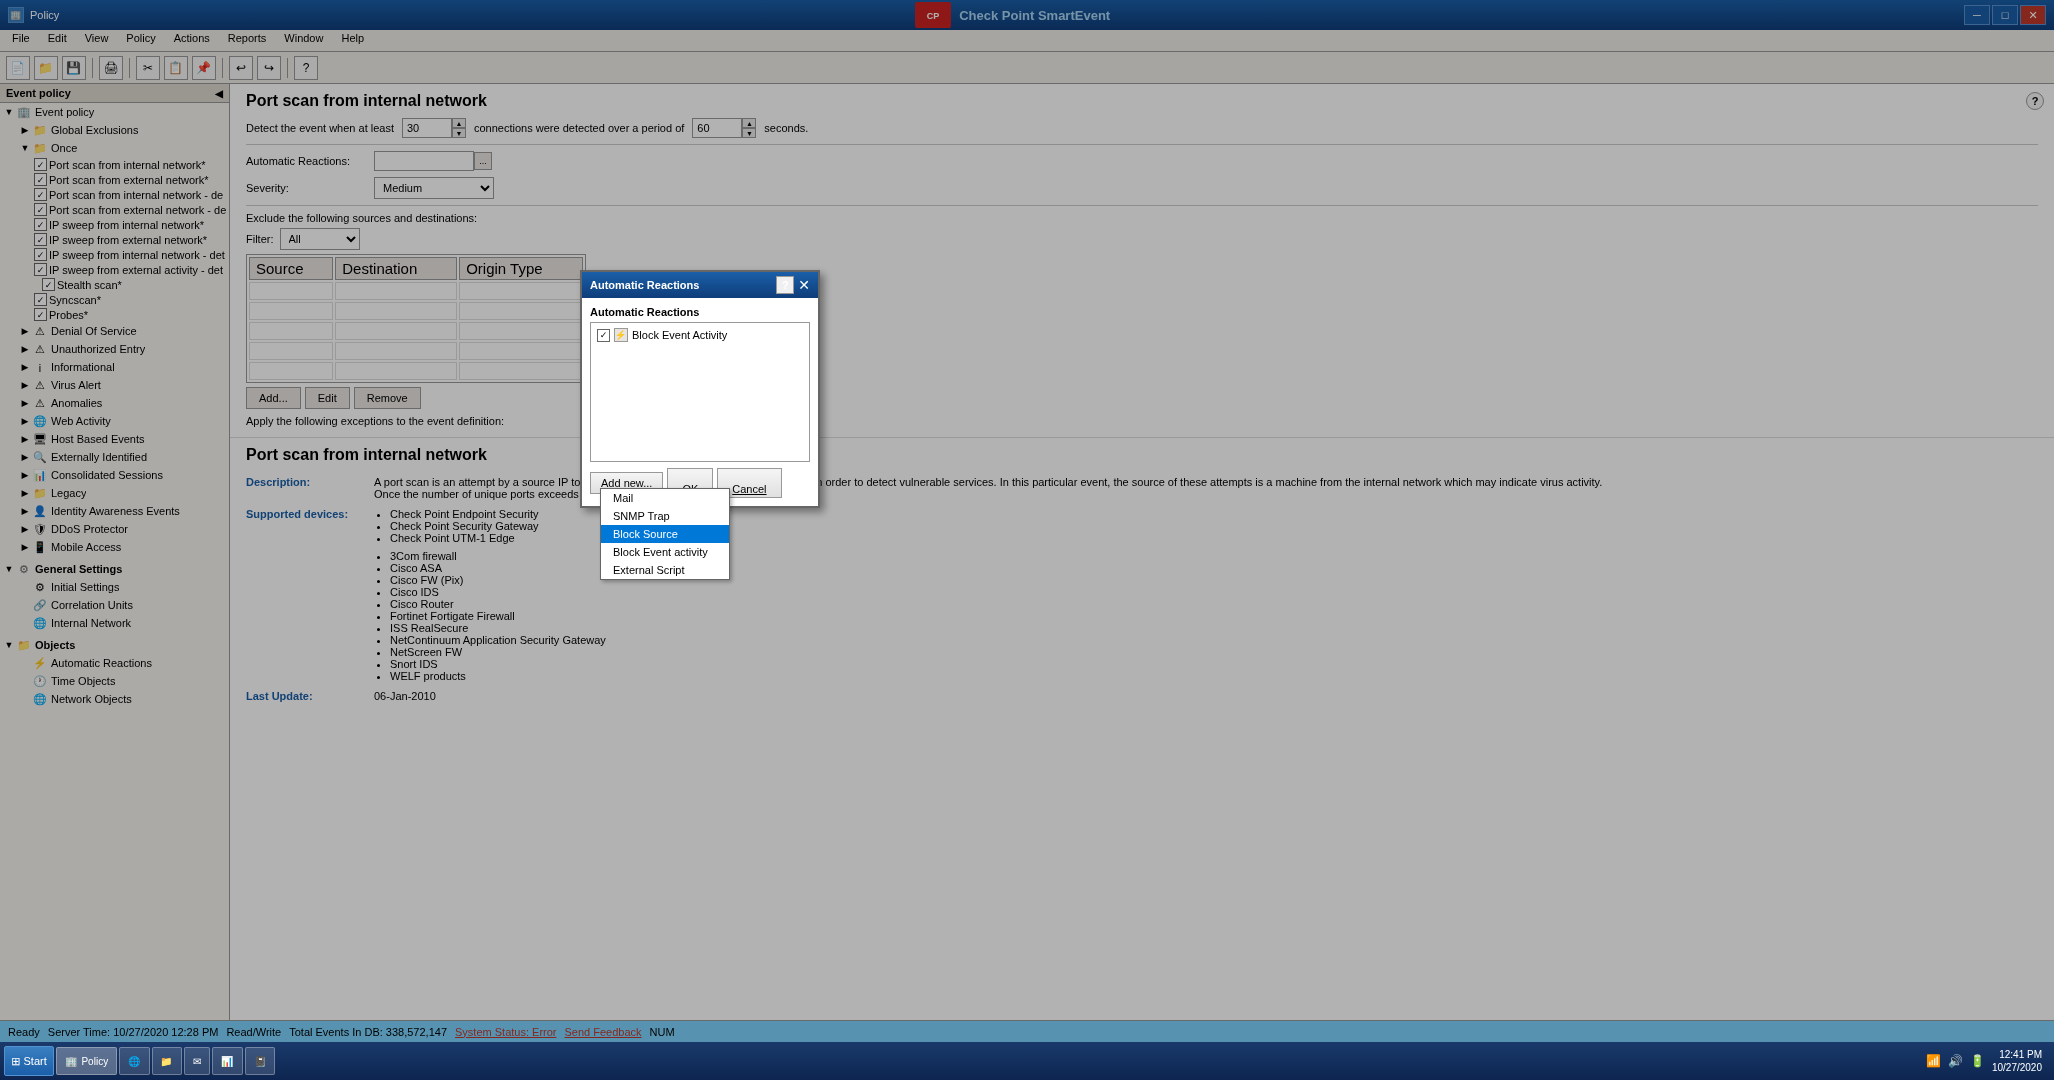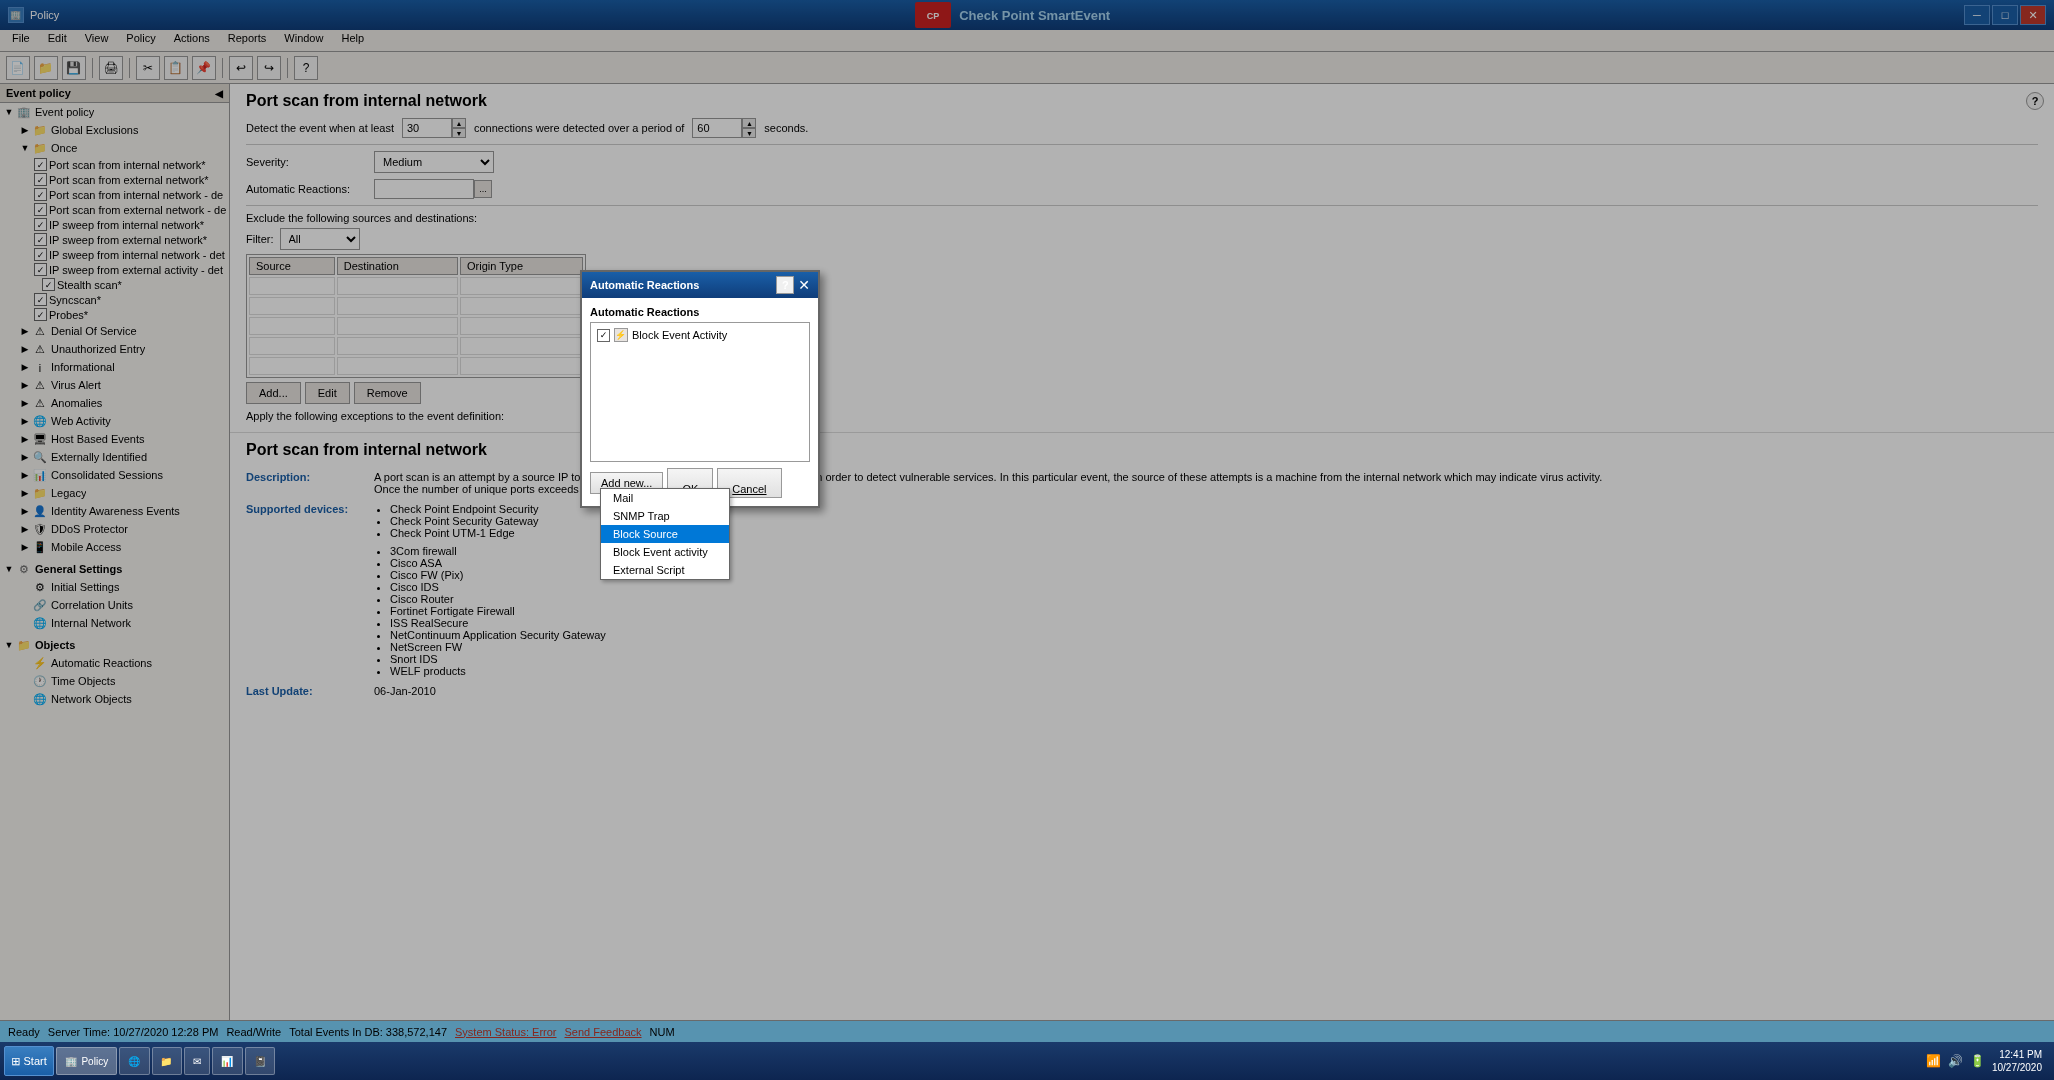--- a/index.html
+++ b/index.html
@@ -53,21 +53,21 @@
     .form-select { height: 22px; border: 1px solid #999; background: white; font-size: 11px; padding: 0 4px; min-width: 120px; }
     .divider { height: 1px; background: #ccc; margin: 6px 0; }
 
     
     .section-label { font-size: 11px; margin-bottom: 4px; color: #000; }
     .filter-row { display: flex; align-items: center; gap: 6px; margin-bottom: 4px; }
     .filter-select { height: 22px; border: 1px solid #999; background: white; font-size: 11px; padding: 0 4px; width: 80px; }
 
     
     .data-table { width: 340px; border: 1px solid #999; }
-    .data-table thead th { background: #e8e4e0; border: 1px solid #999; padding: 2px 6px; font-size: 11px; font-weight: normal; text-align: left; }
+    .data-table thead th { background: #e8e4e0; border: 1px solid #999; padding: 2px 6px; font-size: 15px; font-weight: normal; text-align: left; }
     .data-table tbody td { border: 1px solid #ddd; padding: 2px 6px; font-size: 11px; height: 18px; }
     .table-actions { display: flex; gap: 4px; margin-top: 4px; }
     .action-btn { padding: 2px 12px; font-size: 11px; border: 1px solid #999; background: #e8e4e0; cursor: pointer; height: 22px; }
 
     
     .exception-label { font-size: 11px; margin: 6px 0 4px; color: #000; }
 
     
     .desc-section { padding: 8px 16px; }
     .desc-title { font-size: 16px; font-weight: bold; color: #000; margin-bottom: 12px; }
@@ -384,35 +384,35 @@
             <div class="spinner-btn">▲</div>
             <div class="spinner-btn">▼</div>
           </div>
         </div>
         <span>seconds.</span>
       </div>
 
       <div class="divider"></div>
 
       <div class="form-row">
+        <span style="min-width:120px;">Automatic Reactions:</span>
+        <div class="input-with-btn">
+          <input type="text" style="width: 100px; height: 20px; border: 1px solid rgb(153, 153, 153); font-size: 11px; padding: 1px 4px;">
+          <div class="btn-small-square">...</div>
+        </div>
+      </div>
+
+      <div class="form-row">
         <span style="min-width:120px;">Severity:</span>
         <select class="form-select">
           <option>Low</option>
           <option selected="">Medium</option>
           <option>High</option>
           <option>Critical</option>
         </select>
-      </div>
-
-      <div class="form-row">
-        <span style="min-width:120px;">Automatic Reactions:</span>
-        <div class="input-with-btn">
-          <input type="text" style="width: 100px; height: 20px; border: 1px solid rgb(153, 153, 153); font-size: 11px; padding: 1px 4px;">
-          <div class="btn-small-square">...</div>
-        </div>
       </div>
 
       <div class="divider"></div>
 
       <div class="form-section" style="padding:0;">
         <div class="section-label">Exclude the following sources and destinations:</div>
         <div class="filter-row">
           <span>Filter:</span>
           <select class="filter-select">
             <option>All</option>

